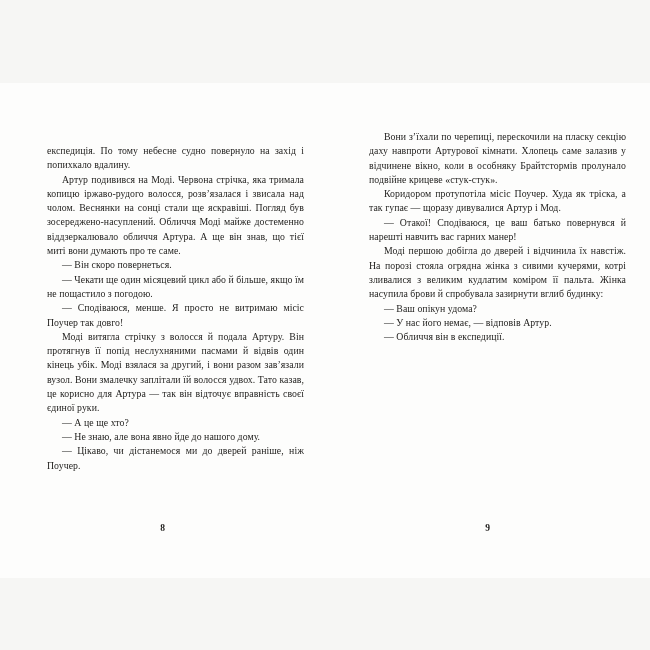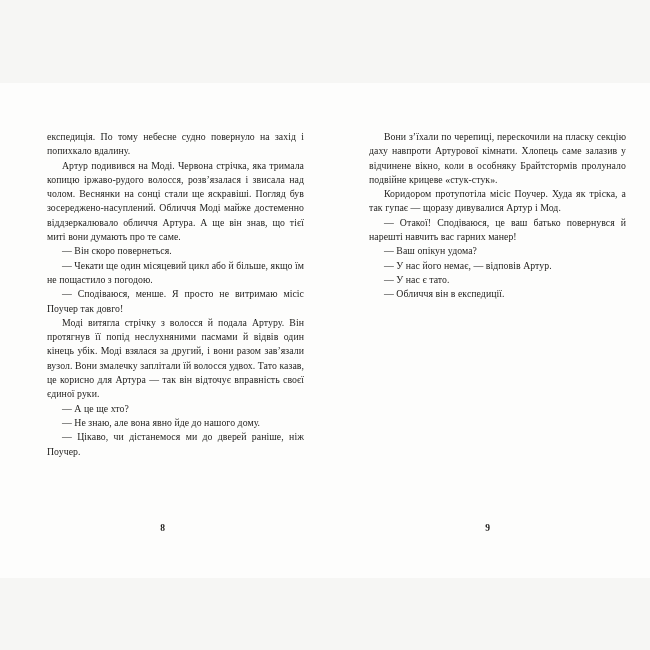--- a/index.html
+++ b/index.html
@@ -46,21 +46,21 @@
     top: 47px;               
     width: 257px;
     height: 392px;
     overflow: hidden;
     font-size: 9.8px;
     line-height: 14.3px;
     color: #1e1d1b;
     text-align: justify;
     letter-spacing: 0.05px;
   }
-  .page-left  .text-block { left: 47px; }
+  .page-left  .text-block { left: 47px; margin-top: 14px; }
   .page-right .text-block { left: 44px; }
   .text-block p.para {
     margin: 0;
     text-indent: 0;
   }
   .text-block p.para.indented {
     text-indent: 15px;
   }
   .folio {
     position: absolute;
@@ -95,22 +95,22 @@
           <p class="para indented">— Цікаво, чи дістанемося ми до дверей раніше, ніж Поучер.</p>
         </div>
       <div class="folio">8</div>
     </section>
 
     <section class="page page-right">
       <div class="text-block">
           <p class="para indented">Вони з’їхали по черепиці, перескочили на пласку секцію даху навпроти Артурової кімнати. Хлопець саме залазив у відчинене вікно, коли в особняку Брайтстормів пролунало подвійне крицеве «стук-стук».</p>
           <p class="para indented">Коридором протупотіла місіс Поучер. Худа як тріска, а так гупає — щоразу дивувалися Артур і Мод.</p>
           <p class="para indented">— Отакої! Сподіваюся, це ваш батько повернувся й нарешті навчить вас гарних манер!</p>
+          <p class="para indented">Моді першою добігла до дверей і відчинила їх навстіж. На порозі стояла огрядна жінка з сивими кучерями, котрі зливалися з великим кудлатим коміром її пальта. Жінка насупила брови й спробувала зазирнути вглиб будинку:</p>
           <p class="para indented">— Ваш опікун удома?</p>
           <p class="para indented">— У нас його немає, — відповів Артур.</p>
-          <p class="para indented">— У нас є тато.</p>
           <p class="para indented">— Обличчя він в експедиції.</p>
         </div>
       <div class="folio">9</div>
     </section>
 
   </div>
 </div>
 
 </body></html>

